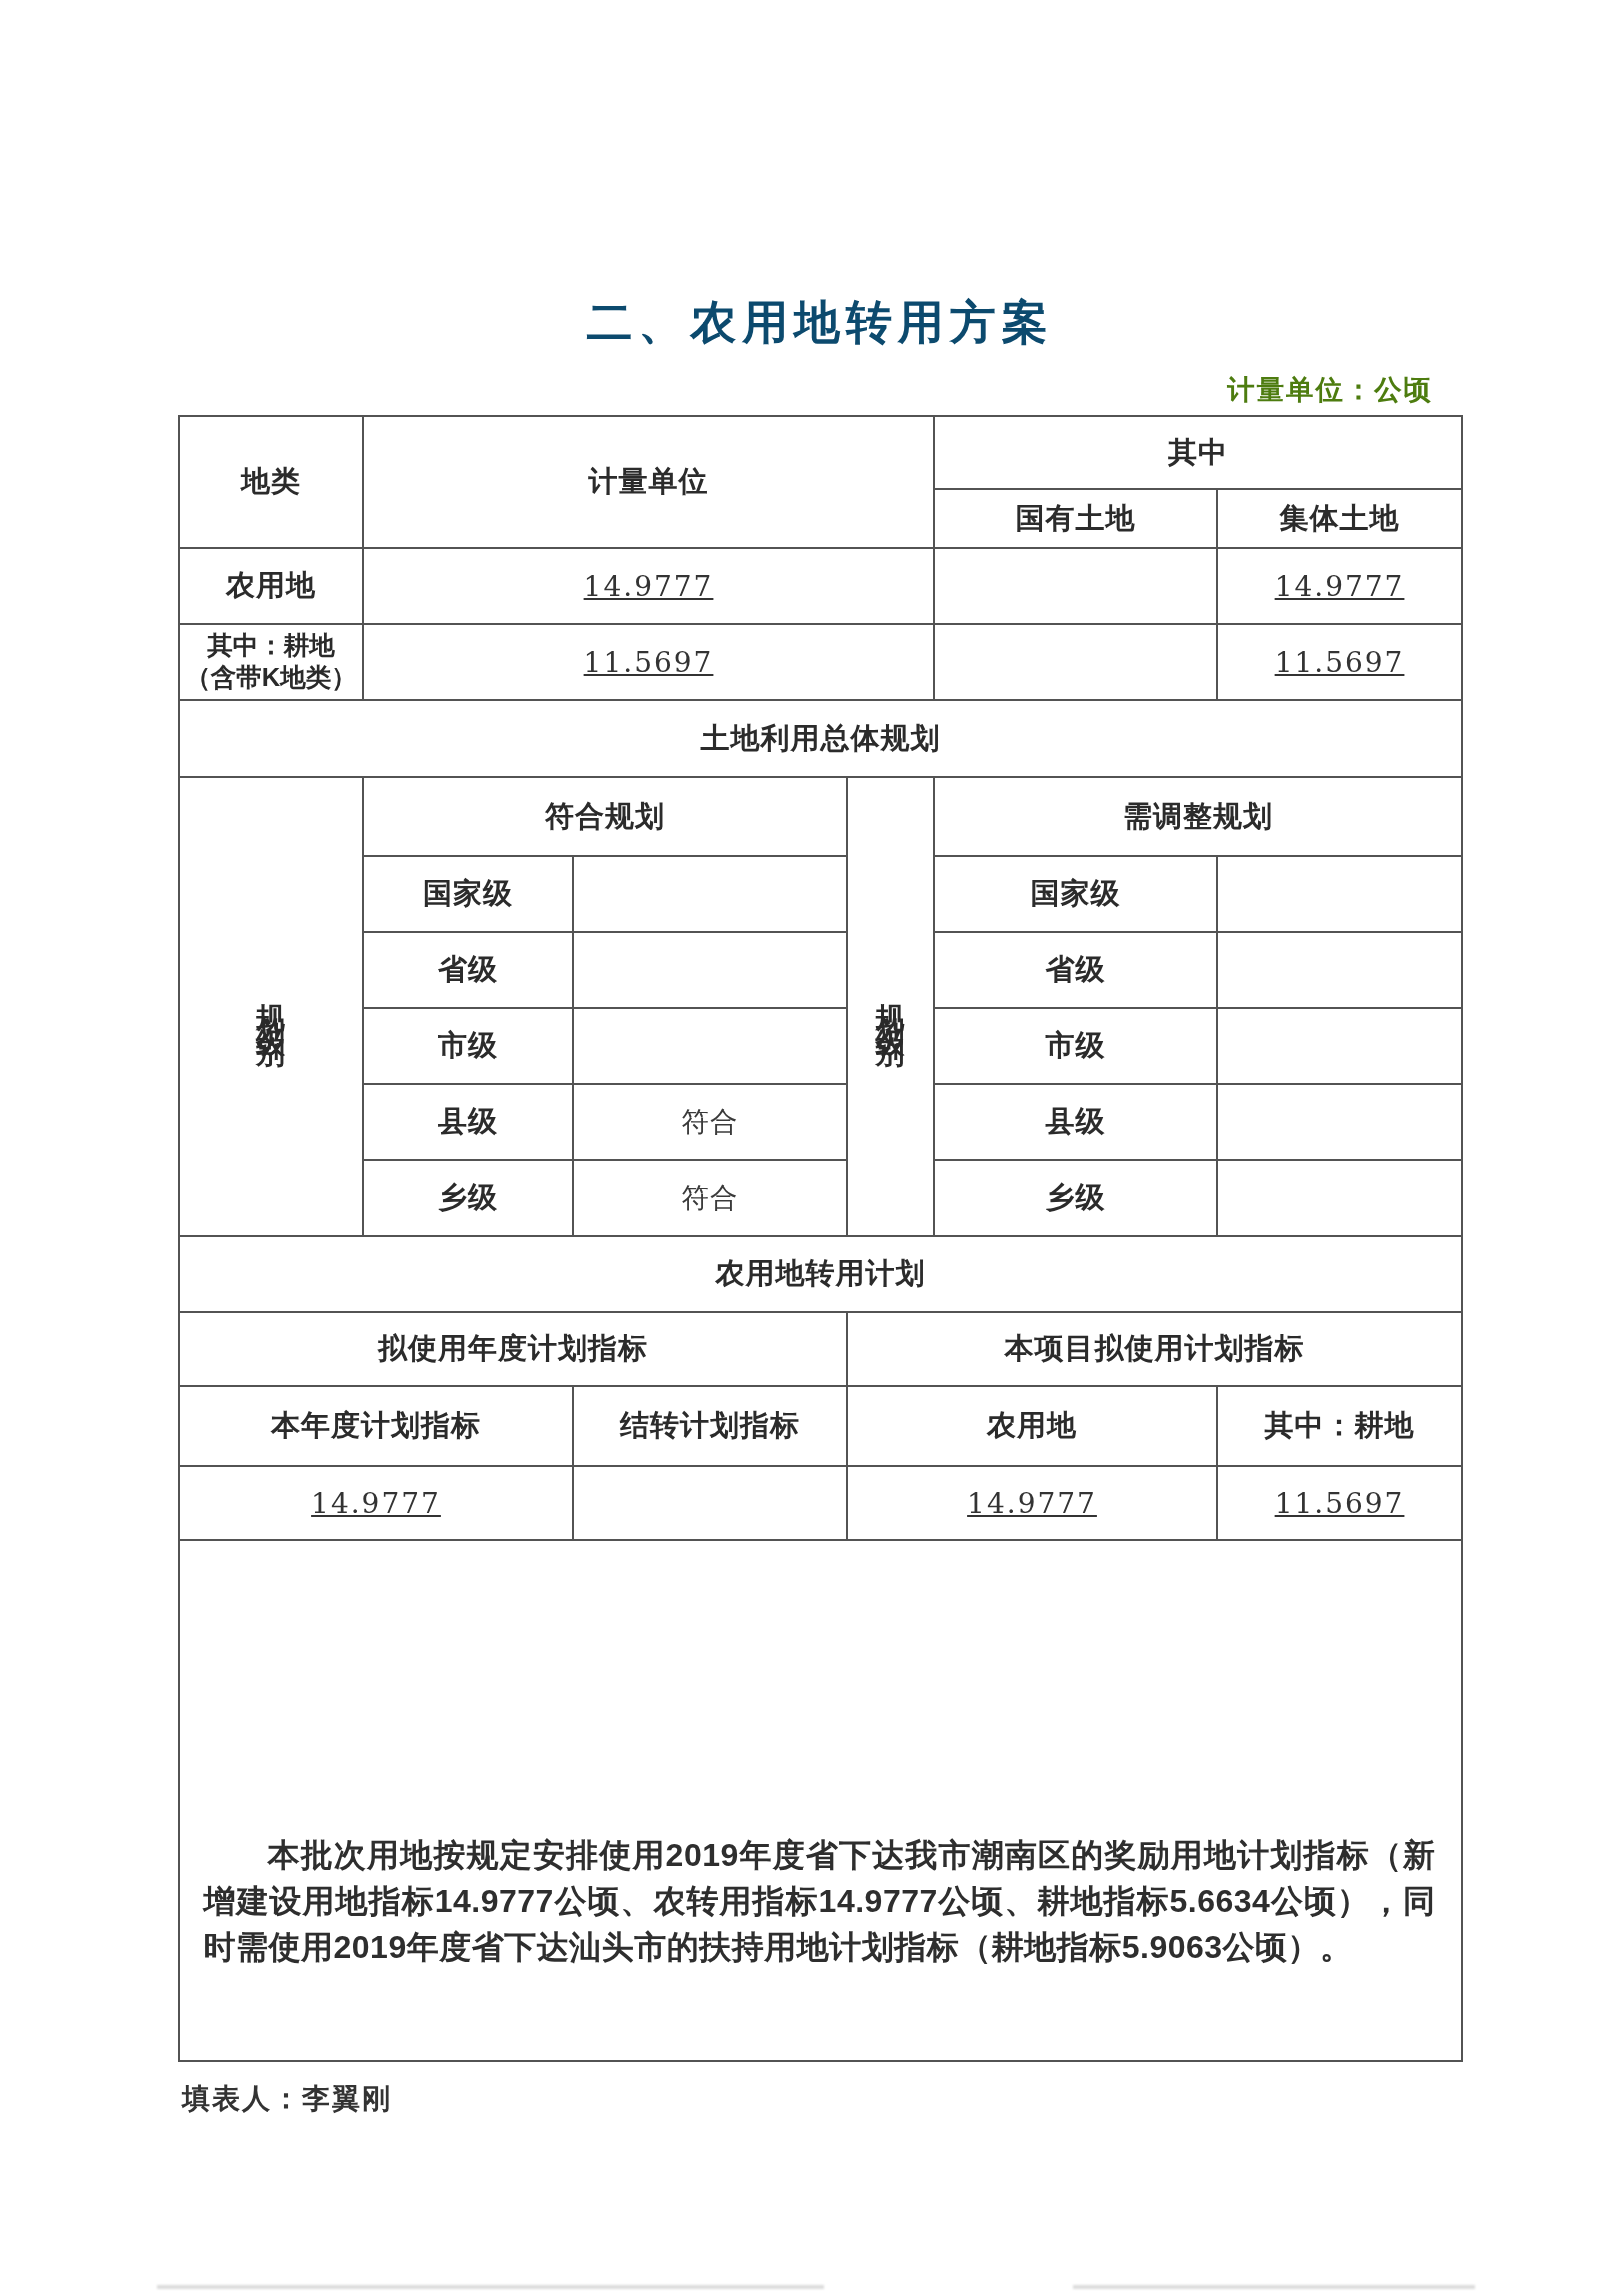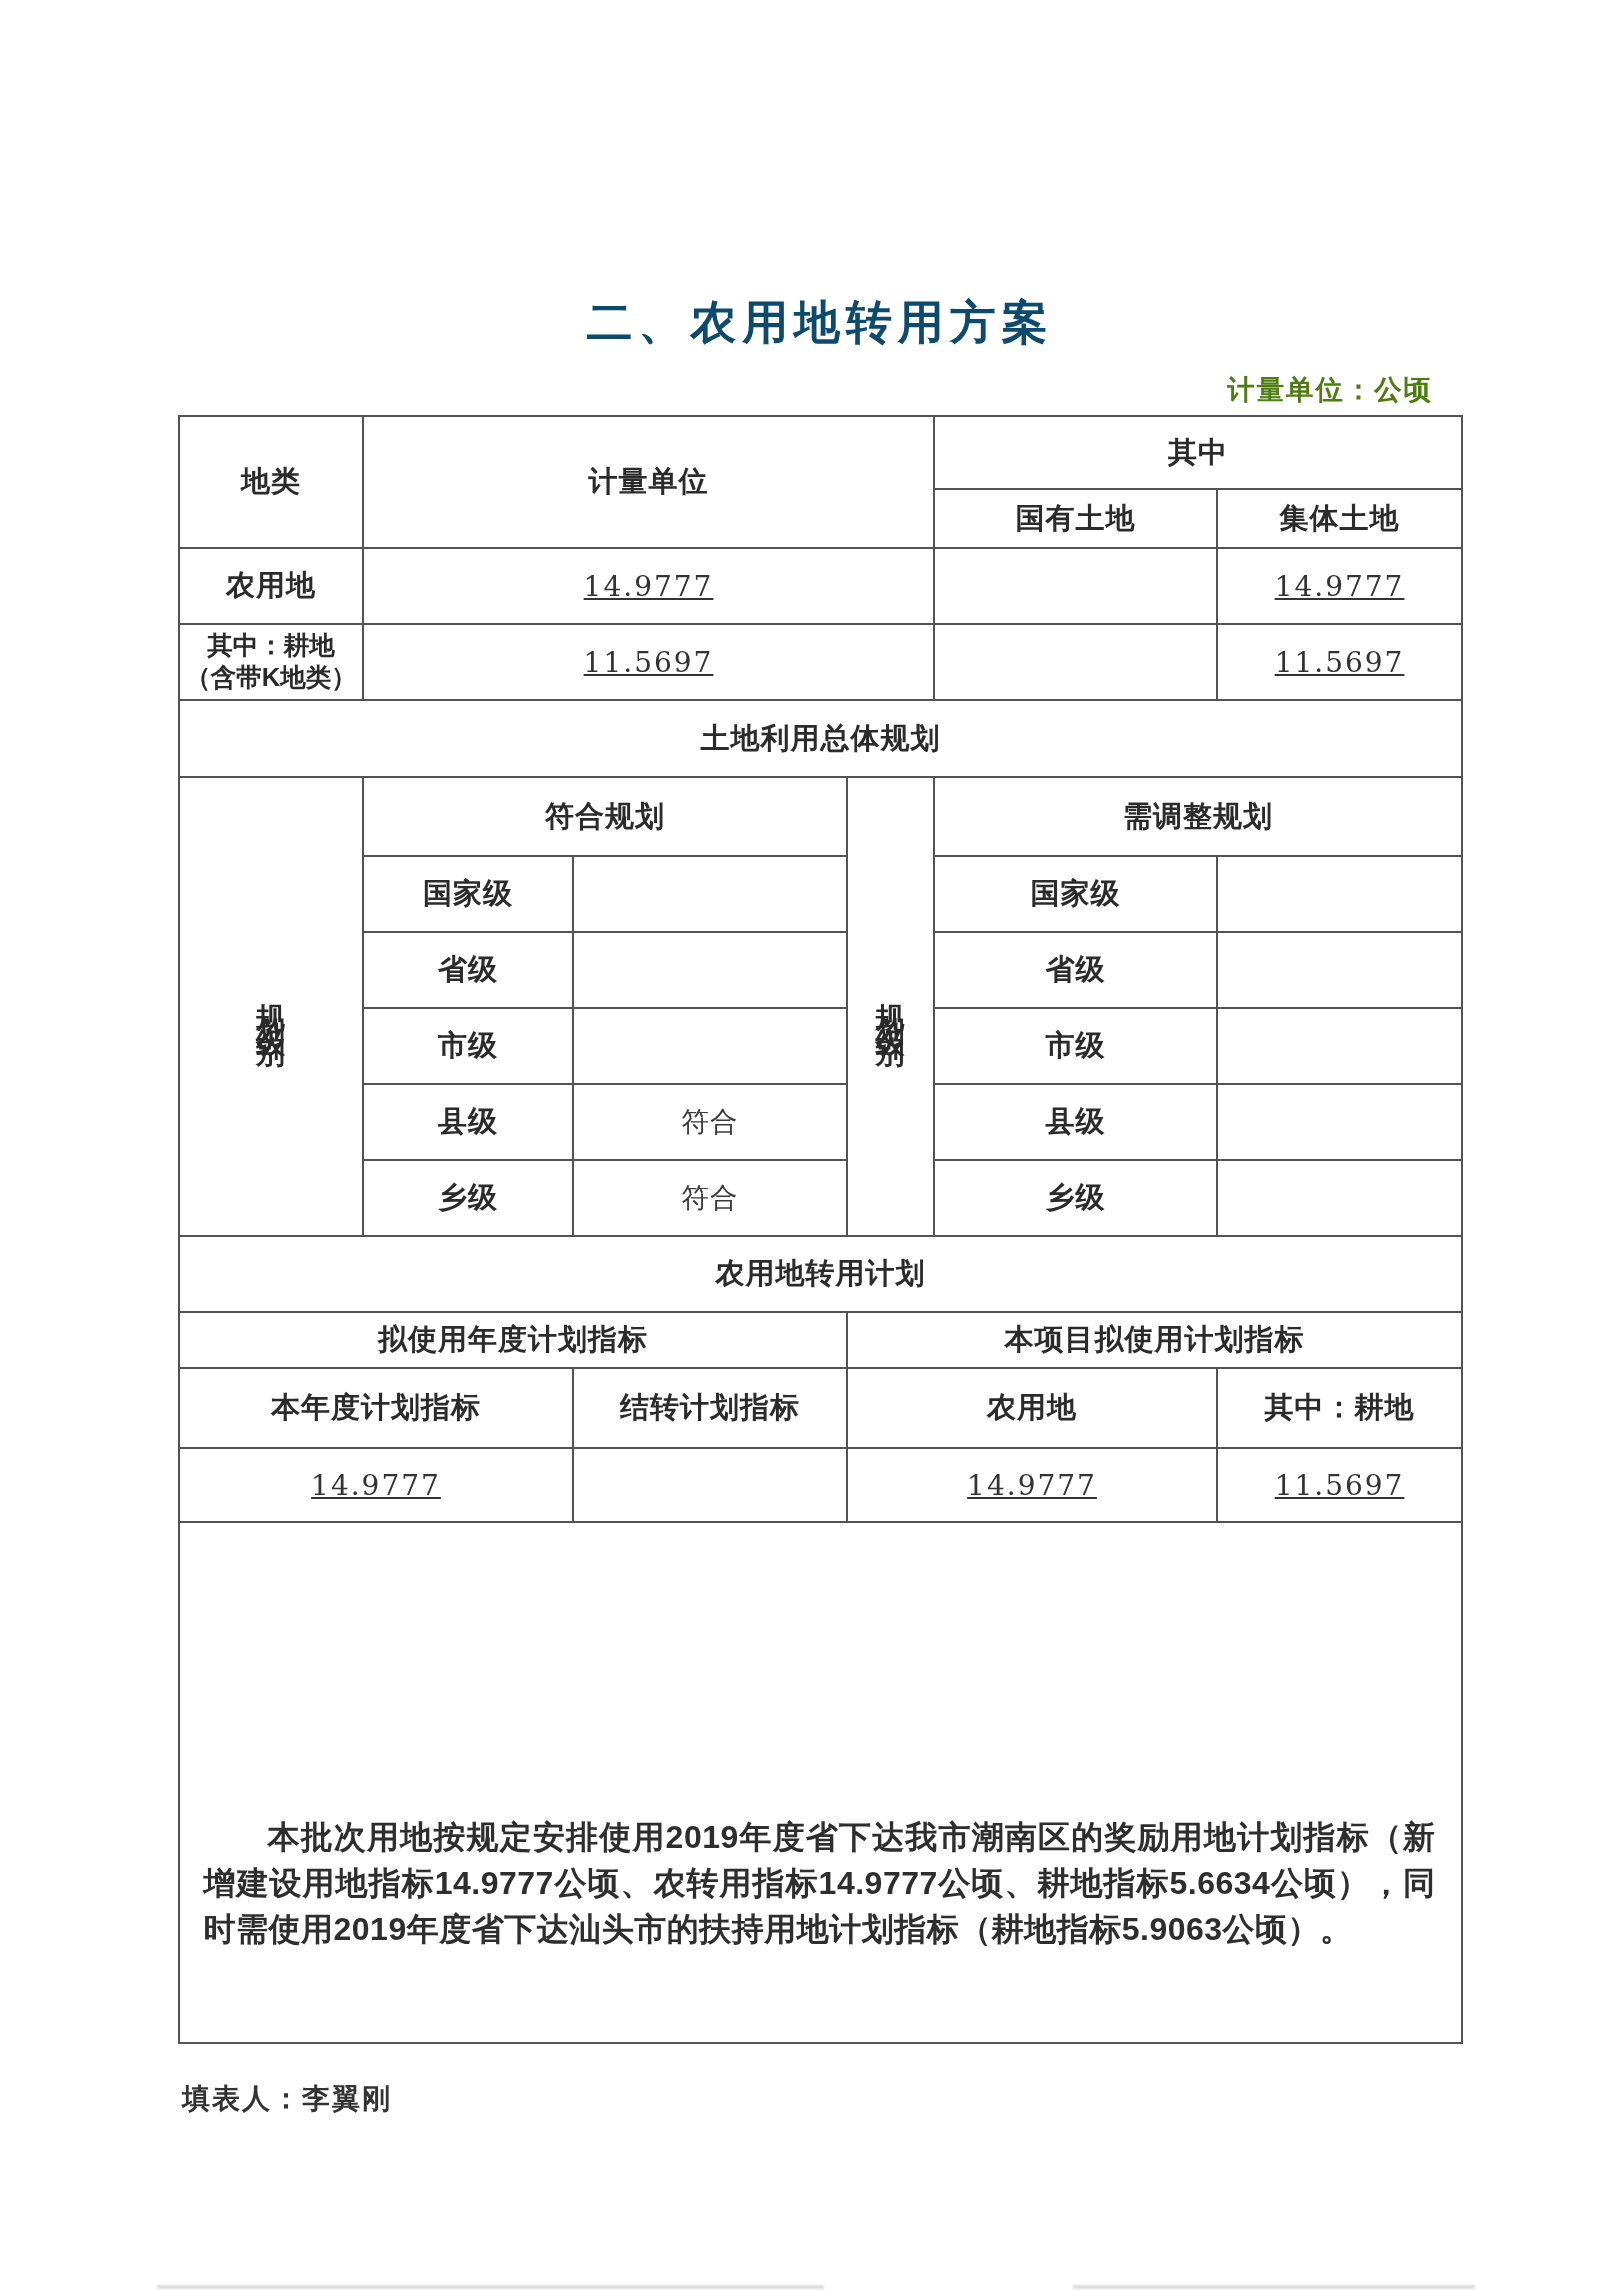--- a/index.html
+++ b/index.html
@@ -52,21 +52,21 @@
     writing-mode:vertical-rl;
     text-orientation:upright;
     letter-spacing:11.8px;
     font-size:29px; font-weight:bold;
   }
   tr.h74  { height:73px; }
   tr.h60  { height:59px; }
   tr.h78  { height:76px; }
   tr.h79  { height:77px; }
   tr.h81  { height:79px; }
-  tr.h75  { height:56px; }
+  tr.h75  { height:74px; }
   tr.h82  { height:80px; }
   tr.h76  { height:74px; }
   tr.h532 { height:521px; }
   td.note {
     vertical-align:top;
     text-align:left;
     border-radius:28px;
   }
   td.note p {
     margin:201px 25.5px 0 23.5px;

